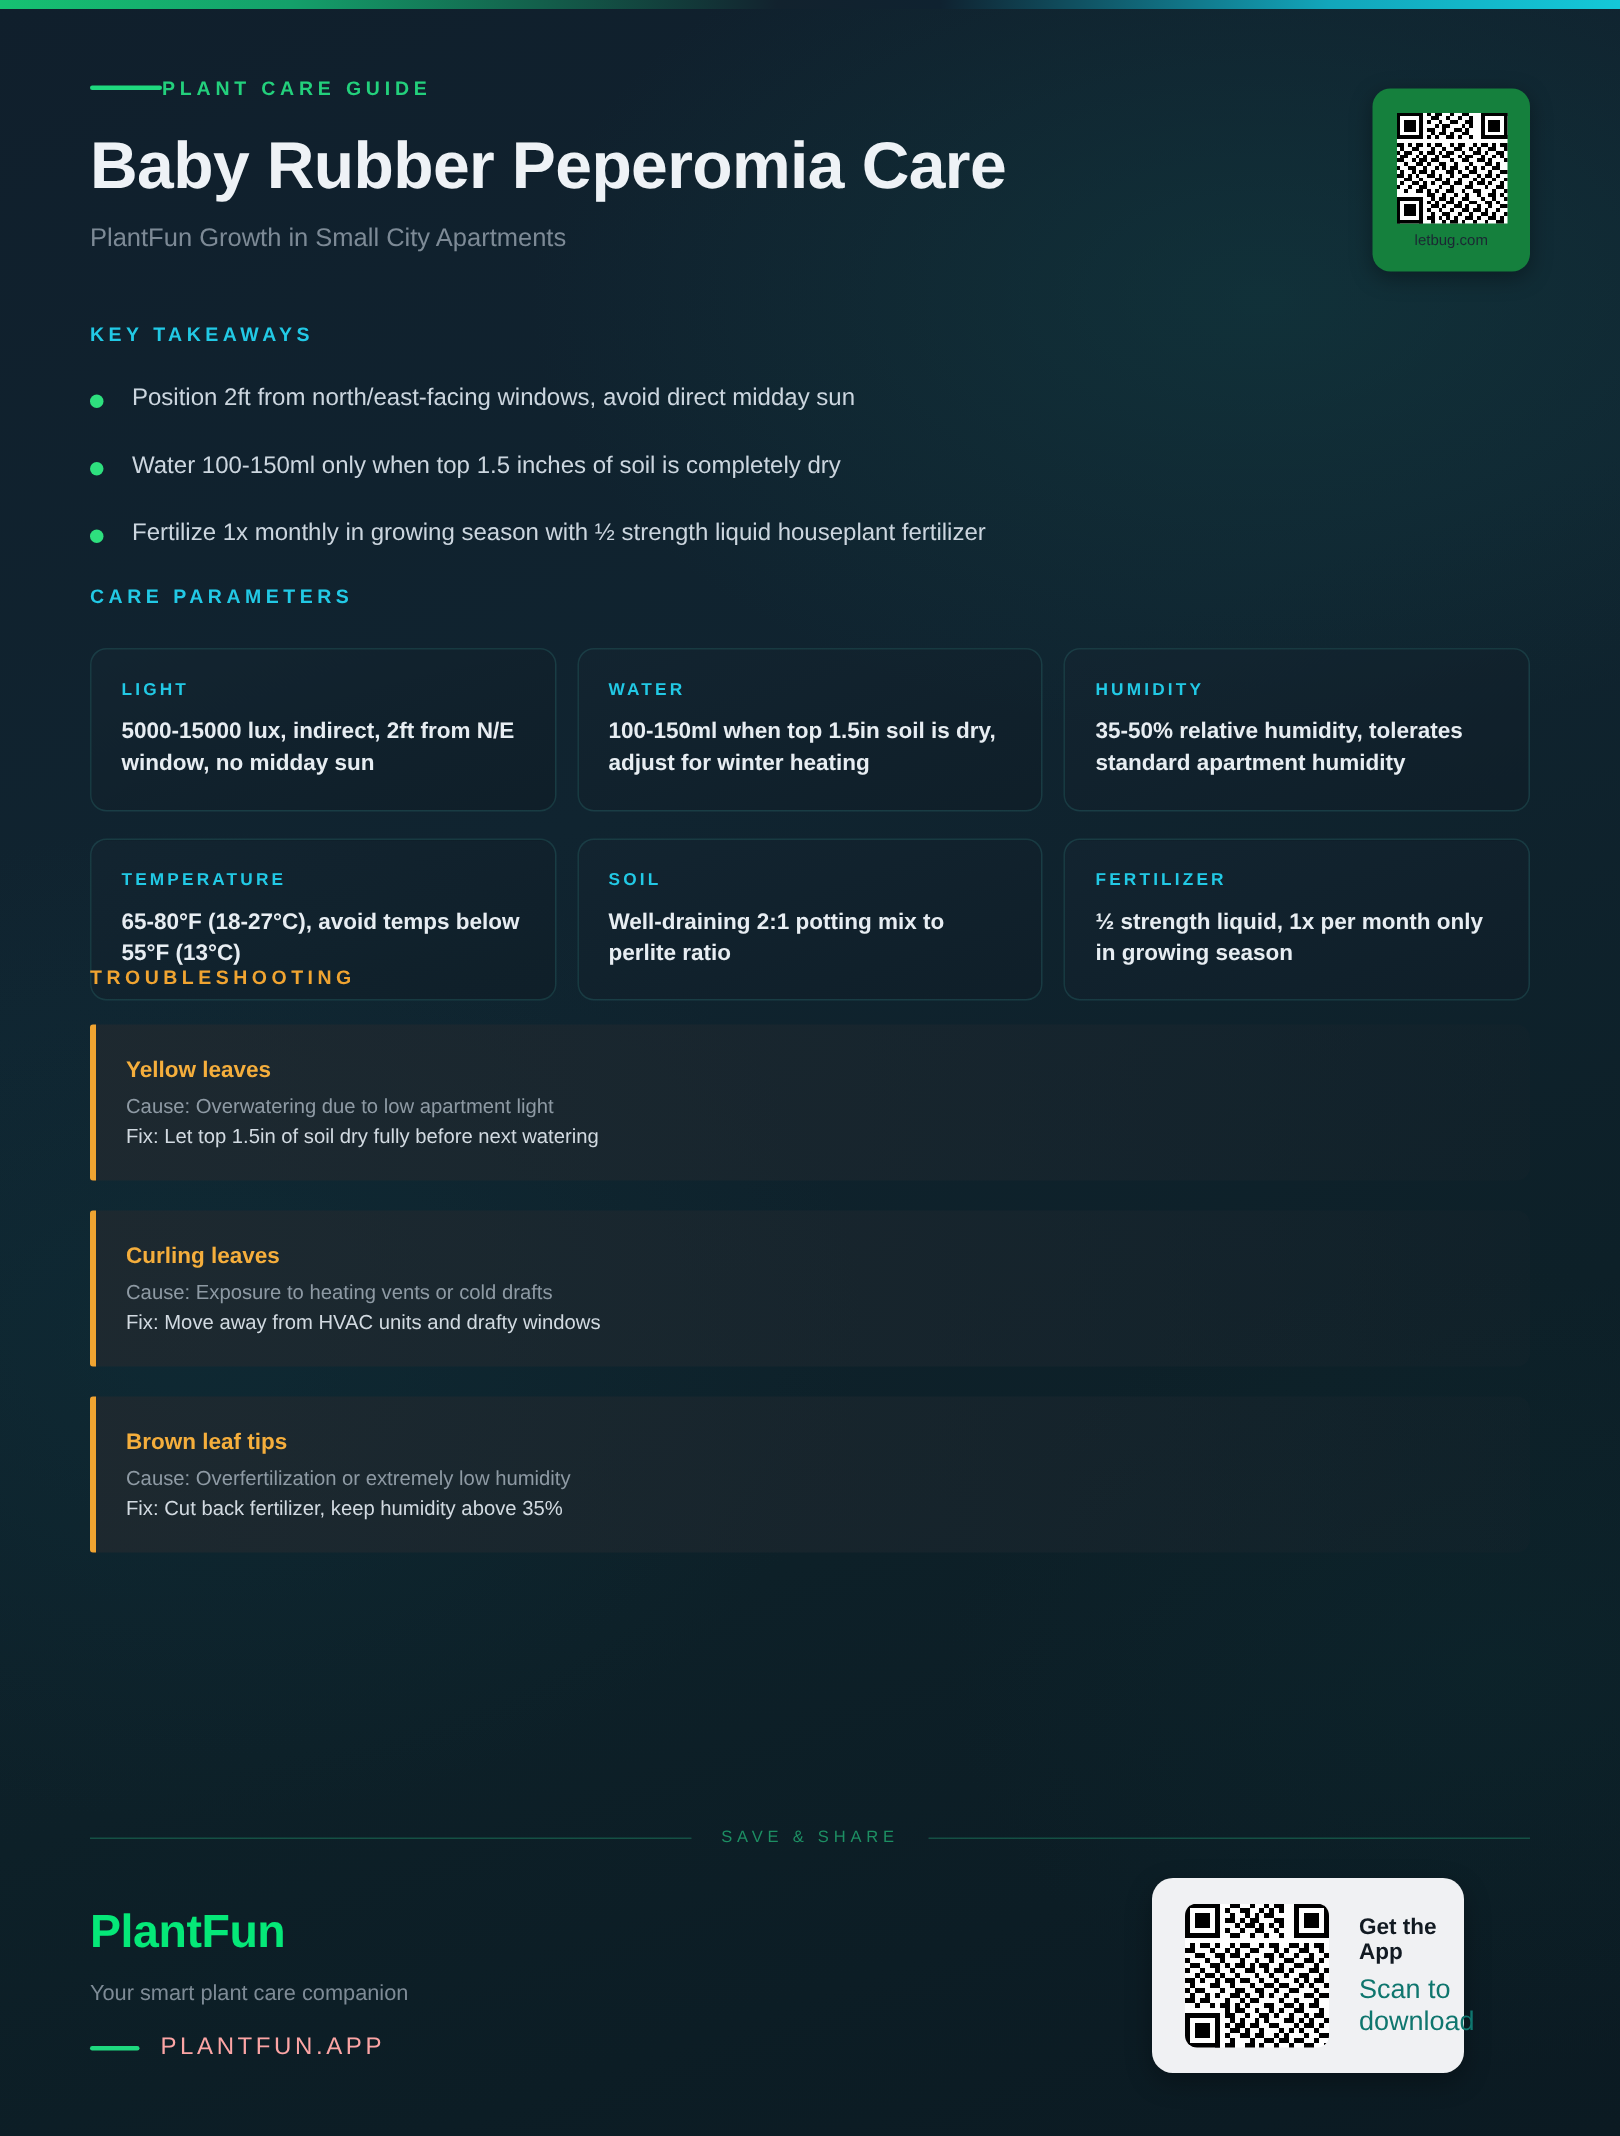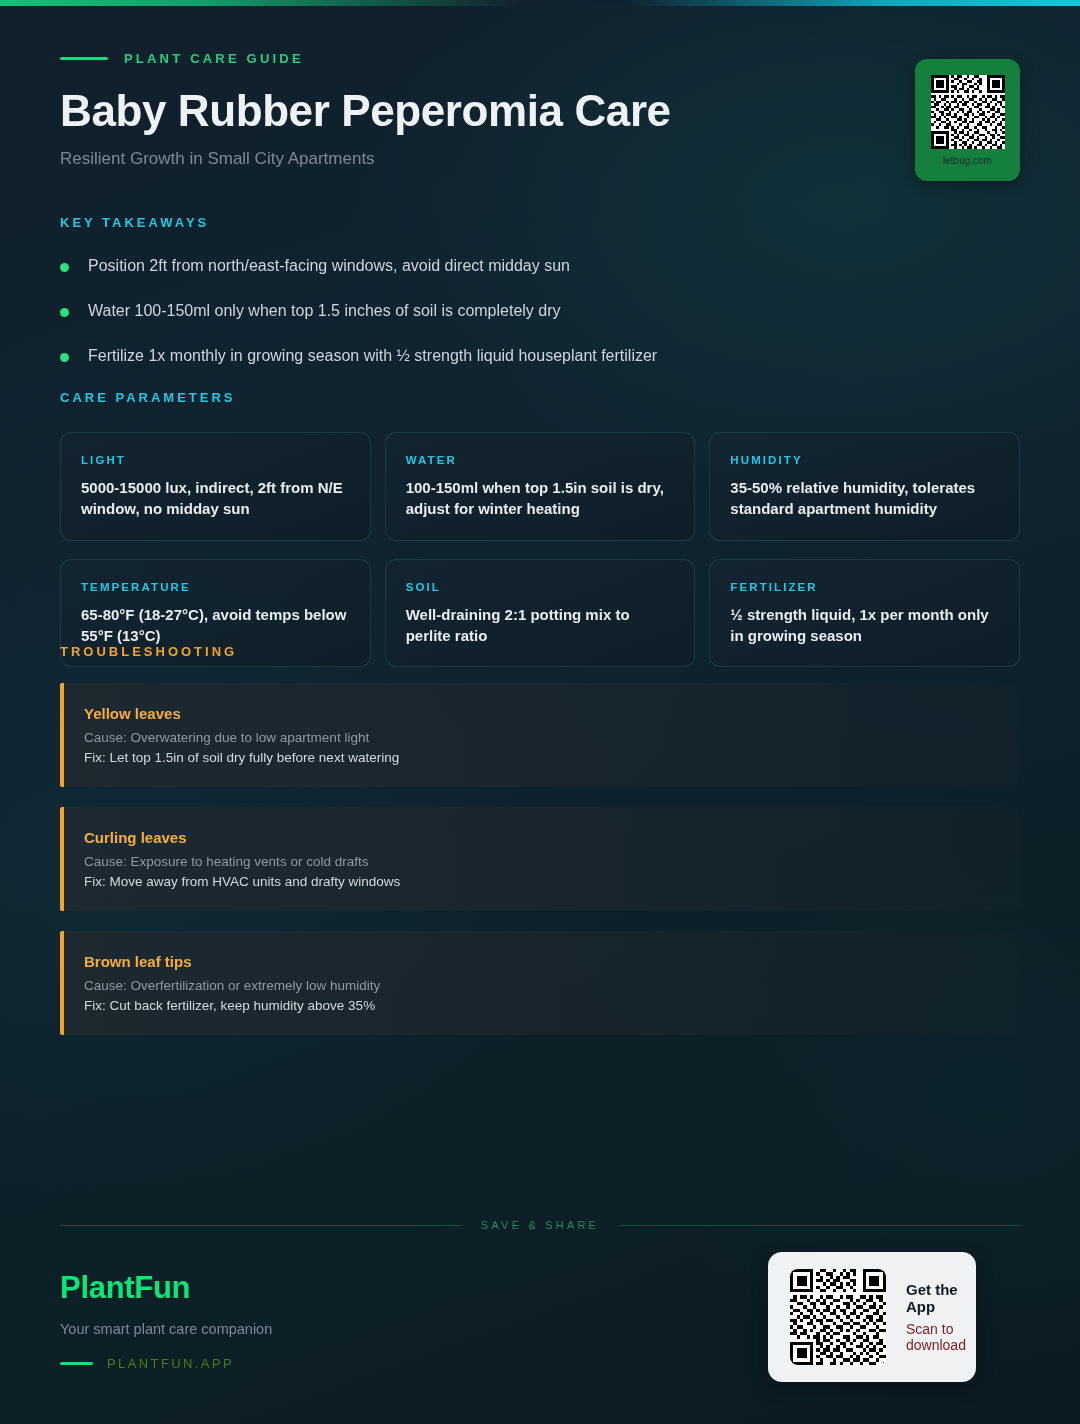--- a/index.html
+++ b/index.html
@@ -19,21 +19,21 @@
       radial-gradient(520px 380px at 92% 78%, rgba(13,46,52,0.30), transparent 70%),
       linear-gradient(160deg, #101f2c 0%, #102430 38%, #0d2028 68%, #0b1a22 100%);
   }
   .topbar {
     position:absolute; top:0; left:0; width:1080px; height:6px;
     background:linear-gradient(90deg,#16c172 0%,#14a06a 18%,#12222e 48%,#0f2230 58%,#12a6bb 82%,#14c8d8 100%);
   }
 
   
   .header { position:absolute; top:48px; left:60px; width:960px; }
-  .eyebrow { display:flex; align-items:center; gap:16px; height:20px; }
+  .eyebrow { display:flex; align-items:center; height:20px; }
   .eyebrow .dash { width:48px; height:3px; background:#1fd97f; border-radius:2px; }
   .eyebrow .etext {
     font-size:13px; font-weight:700; letter-spacing:3.2px; color:#23d07c;
   }
   .title {
     margin-top:20px;
     font-size:44px; font-weight:700; letter-spacing:-0.4px; color:#eef2f6;
     line-height:1.05;
   }
   .subtitle { margin-top:15px; font-size:17px; color:#7d8a96; font-weight:400; }
@@ -95,46 +95,46 @@
     display:flex; align-items:center; gap:20px;
   }
   .divider .ln { flex:1; height:1px; background:rgba(34,150,110,0.42); }
   .divider .dtext { font-size:11px; letter-spacing:3.2px; color:#1d8f63; font-weight:400; }
 
   .footer { position:absolute; top:1270px; left:60px; width:960px; }
   .brand { font-size:31px; font-weight:700; color:#05e878; letter-spacing:-0.3px; }
   .tagline { margin-top:15px; font-size:14.5px; color:#7e8b96; }
   .fdomain { margin-top:19px; display:flex; align-items:center; gap:14px; }
   .fdomain .dash { width:33px; height:3px; background:#1fd97f; border-radius:2px; }
-  .fdomain .dtext { font-size:13px; letter-spacing:2.4px; color:#4d7c0f; }
+  .fdomain .dtext { font-size:16px; letter-spacing:2.4px; color:#fca5a5; }
 
   .qr-foot {
     position:absolute; top:1252px; left:768px; width:208px; height:130px;
     background:#f0f1f3; border-radius:14px;
     display:flex; align-items:center; gap:20px; padding:0 22px;
     box-shadow:0 6px 18px rgba(0,0,0,0.30);
   }
   .qr-foot .qrimg { width:96px; height:96px; border-radius:8px; flex:none; }
   .qr-foot .ftxt { display:flex; flex-direction:column; gap:6px; }
   .qr-foot .fh { font-size:15px; font-weight:700; color:#121a22; }
-  .qr-foot .fs { font-size:14px; color:#7f1d1d; }
+  .qr-foot .fs { font-size:18px; color:#0f766e; }
 </style>
 </head>
 <body>
 
 <div class="page"></div>
 <div class="topbar"></div>
 
 <div class="header">
   <div class="eyebrow">
     <span class="dash"></span>
     <span class="etext">PLANT CARE GUIDE</span>
   </div>
   <div class="title">Baby Rubber Peperomia Care</div>
-  <div class="subtitle">Resilient Growth in Small City Apartments</div>
+  <div class="subtitle">PlantFun Growth in Small City Apartments</div>
 </div>
 
 <div class="qr-head">
   <svg class="qrimg" viewBox="0 0 29 29" shape-rendering="crispEdges">
     <rect width="29" height="29" fill="#fff"></rect>
     <g fill="#000">
       <rect x="0" y="0" width="7" height="1"></rect>
         <rect x="0" y="6" width="7" height="1"></rect>
       <rect x="0" y="0" width="1" height="7"></rect>
         <rect x="6" y="0" width="1" height="7"></rect>

